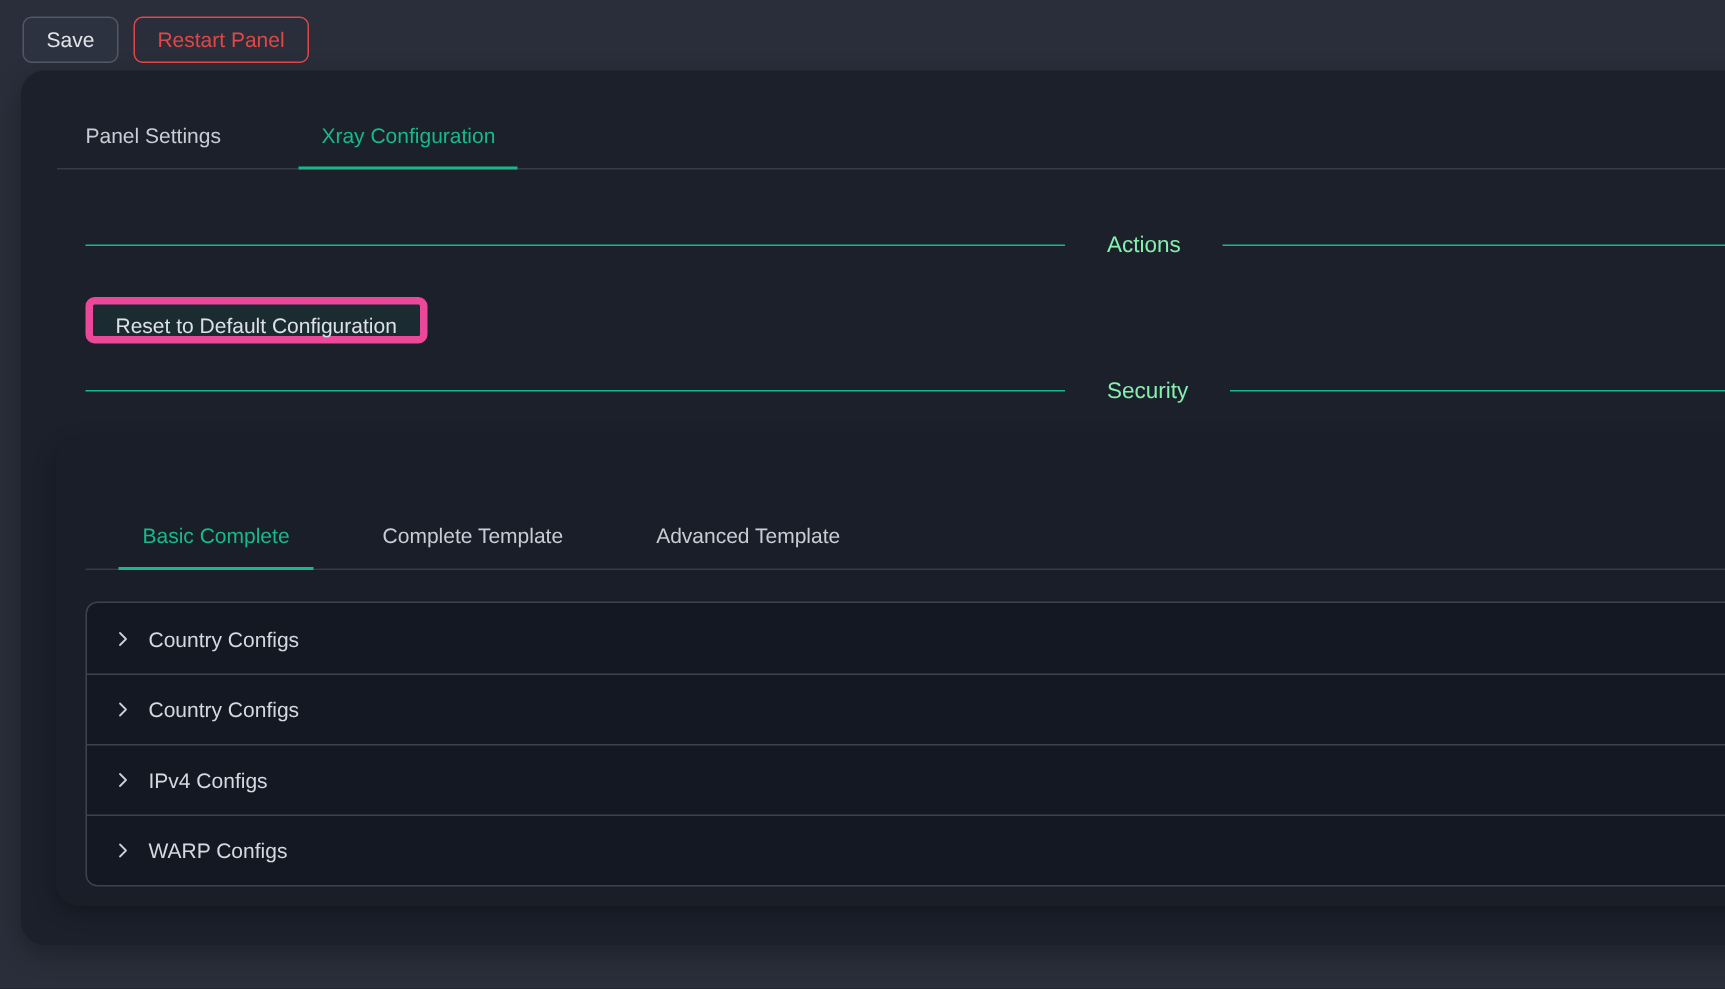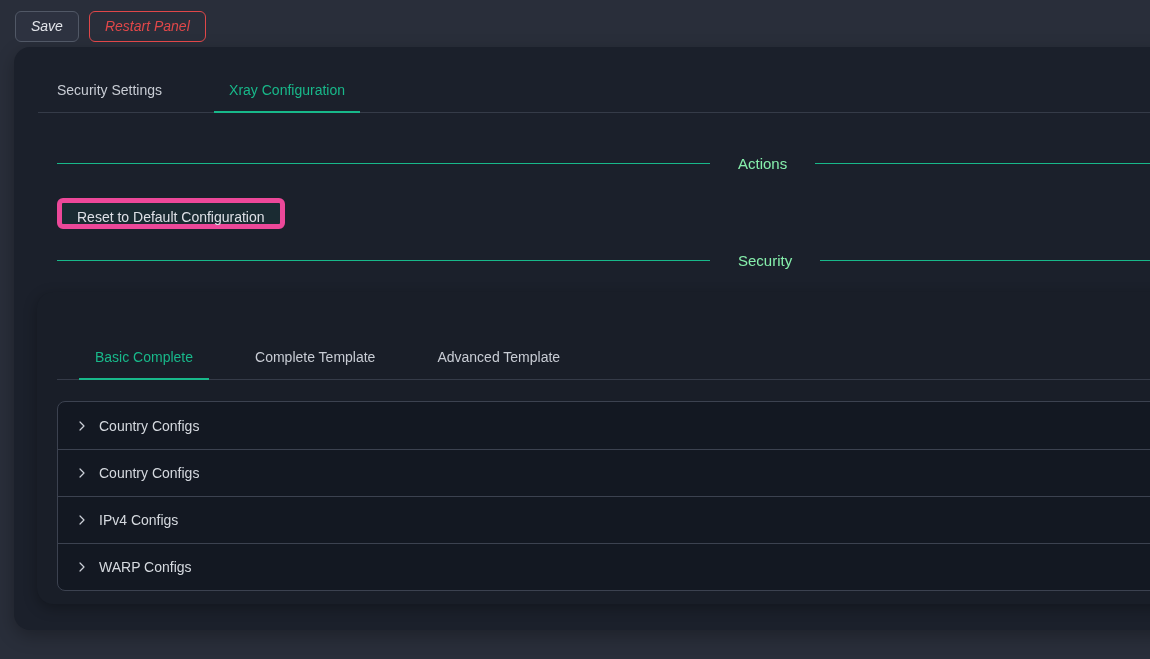--- a/index.html
+++ b/index.html
@@ -18,21 +18,21 @@
   html,body{margin:0;padding:0;}
   body{
     width:1150px;height:659px;overflow:hidden;
     background:var(--page-bg);
     font-family:"Liberation Sans",sans-serif;
     font-size:14px;color:var(--text);
   }
   
   .topbar{display:flex;align-items:flex-start;gap:10px;padding:11px 0 0 15px;height:47px;}
   .btn{height:31px;padding:0 15px;font-size:14px;border-radius:6px;cursor:pointer;
-       font-family:"Liberation Sans",sans-serif;line-height:29px;font-style:italic;}
+       font-family:"Liberation Sans",sans-serif;line-height:29px;}
   .btn-save{background:#2d3240;border:1px solid #515866;color:#e2e4e9;}
   .btn-restart{background:transparent;border:1px solid var(--danger);color:var(--danger);}
   
   .outer-card{
     margin-left:14px;width:1481px;height:583px;background:var(--card-bg);
     border-radius:16px;box-shadow:0 6px 18px rgba(0,0,0,.28);
   }
   .outer-tabbar{
     margin:0 24px;padding-top:23px;display:flex;gap:33px;
     border-bottom:1px solid var(--tab-border);
@@ -85,21 +85,21 @@
 <body>
 
 <div class="topbar">
   <button class="btn btn-save">Save</button>
   <button class="btn btn-restart">Restart Panel</button>
 </div>
 
 <div class="outer-card">
 
   <div class="outer-tabbar">
-    <div class="tab">Security Settings</div>
+    <div class="tab">Panel Settings</div>
     <div class="tab active">Xray Configuration</div>
   </div>
 
   <div class="tabpane">
 
     
     <div class="divider divider-actions">
       <span class="dline dline-left"></span>
       <span class="dtext">Actions</span>
       <span class="dline dline-right"></span>

